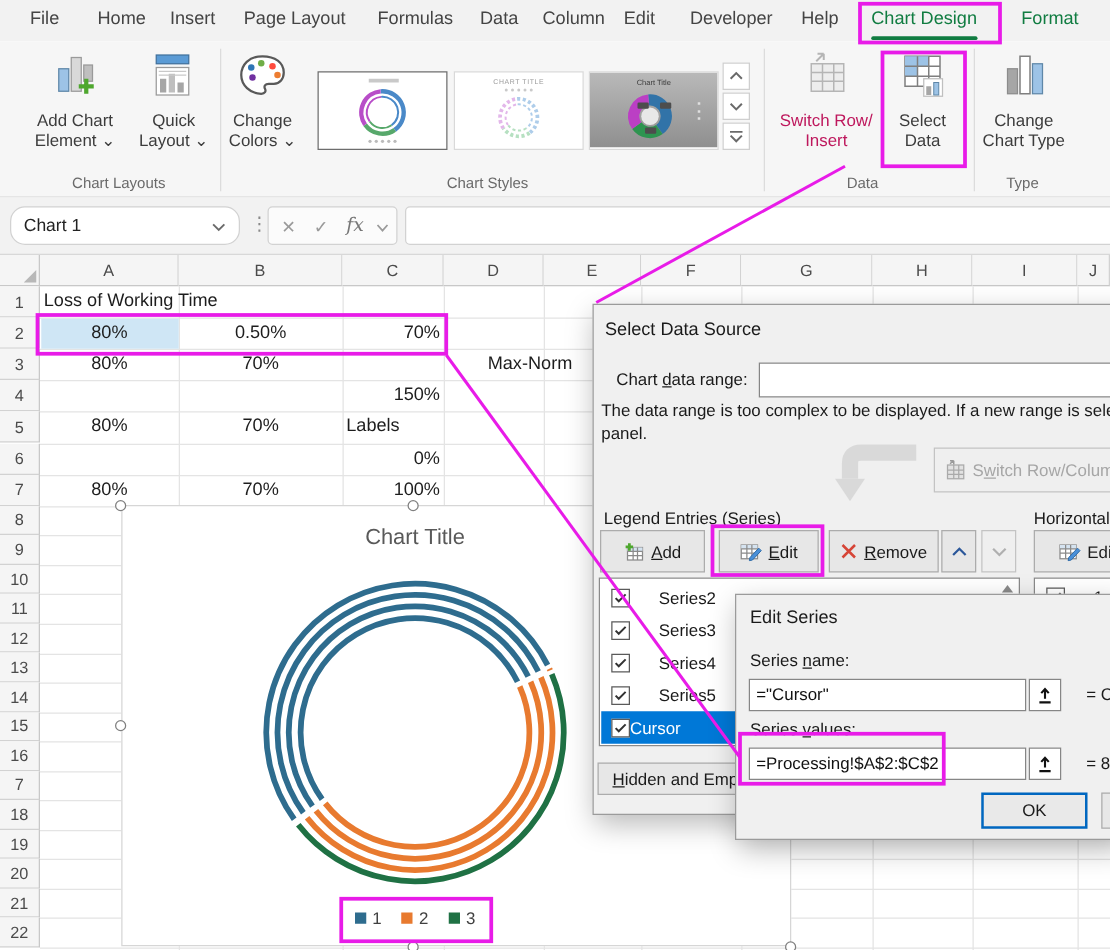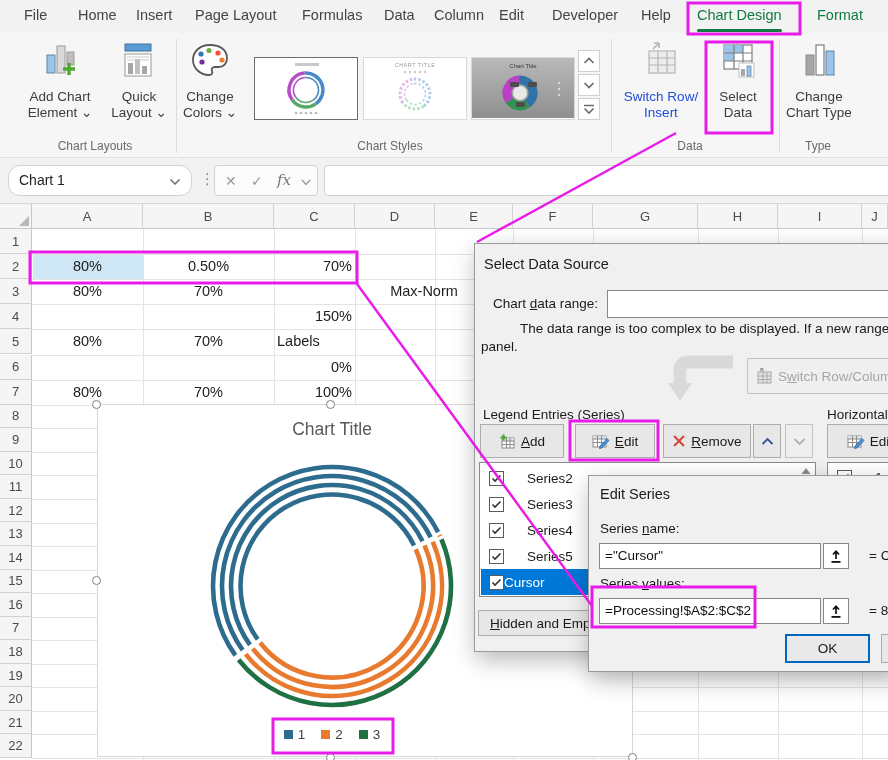--- a/index.html
+++ b/index.html
@@ -8,21 +8,21 @@
   .abs{position:absolute;}
   
   #menubar{left:0;top:0;width:888px;height:33px;background:#f2f2f2;}
   .tab{position:absolute;top:7px;height:20px;font-size:14.5px;color:#444;white-space:nowrap;cursor:default;}
   .tab.ctx{color:#107C41;}
   .tab.active::after{content:"";position:absolute;left:0;right:0;bottom:-5px;height:3px;background:#107C41;border-radius:2px;}
   
   #ribbon{left:0;top:33px;width:888px;height:124px;background:#f6f6f6;border-bottom:1px solid #e0e0e0;}
   .rbtn{position:absolute;text-align:center;color:#3c3c3c;font-size:13.5px;line-height:16px;}
   .rbtn .ic{display:block;margin:0 auto 4px auto;}
-  .rbtn.disabled{color:#1d4ed8;}
+  .rbtn.disabled{color:#be185d;}
   .grplabel{position:absolute;top:106px;font-size:12px;color:#6a6a6a;text-align:center;}
   .vsep{position:absolute;top:6px;height:114px;width:1px;background:#dcdcdc;}
   .thumb{position:absolute;top:14px;width:104px;height:63px;background:#fff;border:1px solid #d9d9d9;box-sizing:border-box;}
   .thumb.selected{border:1.6px solid #6d6d6d;}
   .navbtn{position:absolute;left:578px;width:22px;height:22px;background:#fff;border:1px solid #cfcfcf;box-sizing:border-box;
     display:flex;align-items:center;justify-content:center;}
   
   #fxrow{left:0;top:158px;width:888px;height:45px;background:#f2f2f2;border-bottom:1px solid #d8d8d8;}
   .whitebox{position:absolute;background:#fff;border:1px solid #d2d2d2;border-radius:4px;box-sizing:border-box;}
   #namebox-text{position:absolute;left:10px;top:6px;font-size:14px;color:#222;}
@@ -34,21 +34,21 @@
   
   #chart{left:97px;top:404px;width:536px;height:353px;background:#fff;border:1px solid #d6d6d6;box-sizing:border-box;z-index:5;}
   #chart-title{position:absolute;left:0;top:14px;width:468px;text-align:center;font-size:17.5px;color:#595959;}
   .handle{position:absolute;width:9px;height:9px;border-radius:50%;background:#fff;border:1.4px solid #7f7f7f;box-sizing:border-box;z-index:6;}
   #chart-legend{position:absolute;left:84px;top:322px;width:300px;display:flex;justify-content:center;gap:16px;align-items:center;}
   .lgitem{display:flex;align-items:center;gap:5px;font-size:13.5px;color:#404040;}
   .lgsw{width:9px;height:9px;display:inline-block;}
   
   .dlg{position:absolute;background:#f0f0f0;border:1px solid #9b9b9b;box-shadow:2px 8px 22px rgba(0,0,0,.28);box-sizing:border-box;}
   .dtitle{position:absolute;font-size:14.5px;color:#1a1a1a;}
-  .dlabel{position:absolute;font-size:13.5px;color:#1a1a1a;white-space:nowrap;text-align:center;}
+  .dlabel{position:absolute;font-size:13.5px;color:#1a1a1a;white-space:nowrap;}
   .tb{position:absolute;background:#fff;border:1px solid #868686;box-sizing:border-box;font-size:13.5px;color:#111;
       line-height:24px;padding:0 5px;white-space:nowrap;overflow:hidden;}
   .wbtn{position:absolute;background:#e7e7e7;border:1px solid #acacac;box-sizing:border-box;display:flex;align-items:center;
       justify-content:center;gap:5px;font-size:13.5px;color:#1a1a1a;white-space:nowrap;overflow:hidden;}
   .wbtn.disabled{color:#a6a6a6;background:#efefef;border-color:#c3c3c3;}
   .listbox{position:absolute;background:#fff;border:1px solid #8a8a8a;box-sizing:border-box;overflow:hidden;}
   .lrow{position:absolute;left:1px;right:1px;height:26px;display:flex;align-items:center;font-size:13.5px;color:#1a1a1a;}
   .lrow.sel{background:#0078d7;color:#fff;}
   .cb{width:15px;height:15px;background:#fff;border:1px solid #5a5a5a;box-sizing:border-box;margin-left:8px;flex:none;
       display:flex;align-items:center;justify-content:center;}
@@ -318,20 +318,21 @@
       <div class="gl" style="left: 32px; top: 342px; width: 856px; height: 1px;"></div>
       <div class="gl" style="left: 32px; top: 365.6px; width: 856px; height: 1px;"></div>
       <div class="gl" style="left: 32px; top: 389.1px; width: 856px; height: 1px;"></div>
       <div class="gl" style="left: 32px; top: 412.7px; width: 856px; height: 1px;"></div>
       <div class="gl" style="left: 32px; top: 436.2px; width: 856px; height: 1px;"></div>
       <div class="gl" style="left: 32px; top: 459.8px; width: 856px; height: 1px;"></div>
       <div class="gl" style="left: 32px; top: 483.3px; width: 856px; height: 1px;"></div>
       <div class="gl" style="left: 32px; top: 506.9px; width: 856px; height: 1px;"></div>
       <div class="gl" style="left: 32px; top: 530.4px; width: 856px; height: 1px;"></div>
       <div class="gl" style="left: 32px; top: 554px; width: 856px; height: 1px;"></div>
+      <div class="cell" style="left: 32px; top: 25px; width: 300px; text-align: left;">Loss of Working Time</div>
       <div style="position: absolute; left: 33px; top: 51.1px; width: 110px; height: 24px; background: rgb(207, 230, 245);"></div>
       <div class="cell" style="left: 32px; top: 50.1px; width: 111px; text-align: center;">80%</div>
       <div class="cell" style="left: 143px; top: 50.1px; width: 131px; text-align: center;">0.50%</div>
       <div class="cell" style="left: 274px; top: 50.1px; width: 81px; text-align: right;">70%</div>
       <div class="cell" style="left: 32px; top: 75.2px; width: 111px; text-align: center;">80%</div>
       <div class="cell" style="left: 143px; top: 75.2px; width: 131px; text-align: center;">70%</div>
       <div class="cell" style="left: 274px; top: 75.2px; width: 300px; text-align: center;">Max-Norm</div>
       <div class="cell" style="left: 274px; top: 100.3px; width: 81px; text-align: right;">150%</div>
       <div class="cell" style="left: 32px; top: 125.4px; width: 111px; text-align: center;">80%</div>
       <div class="cell" style="left: 143px; top: 125.4px; width: 131px; text-align: center;">70%</div>

